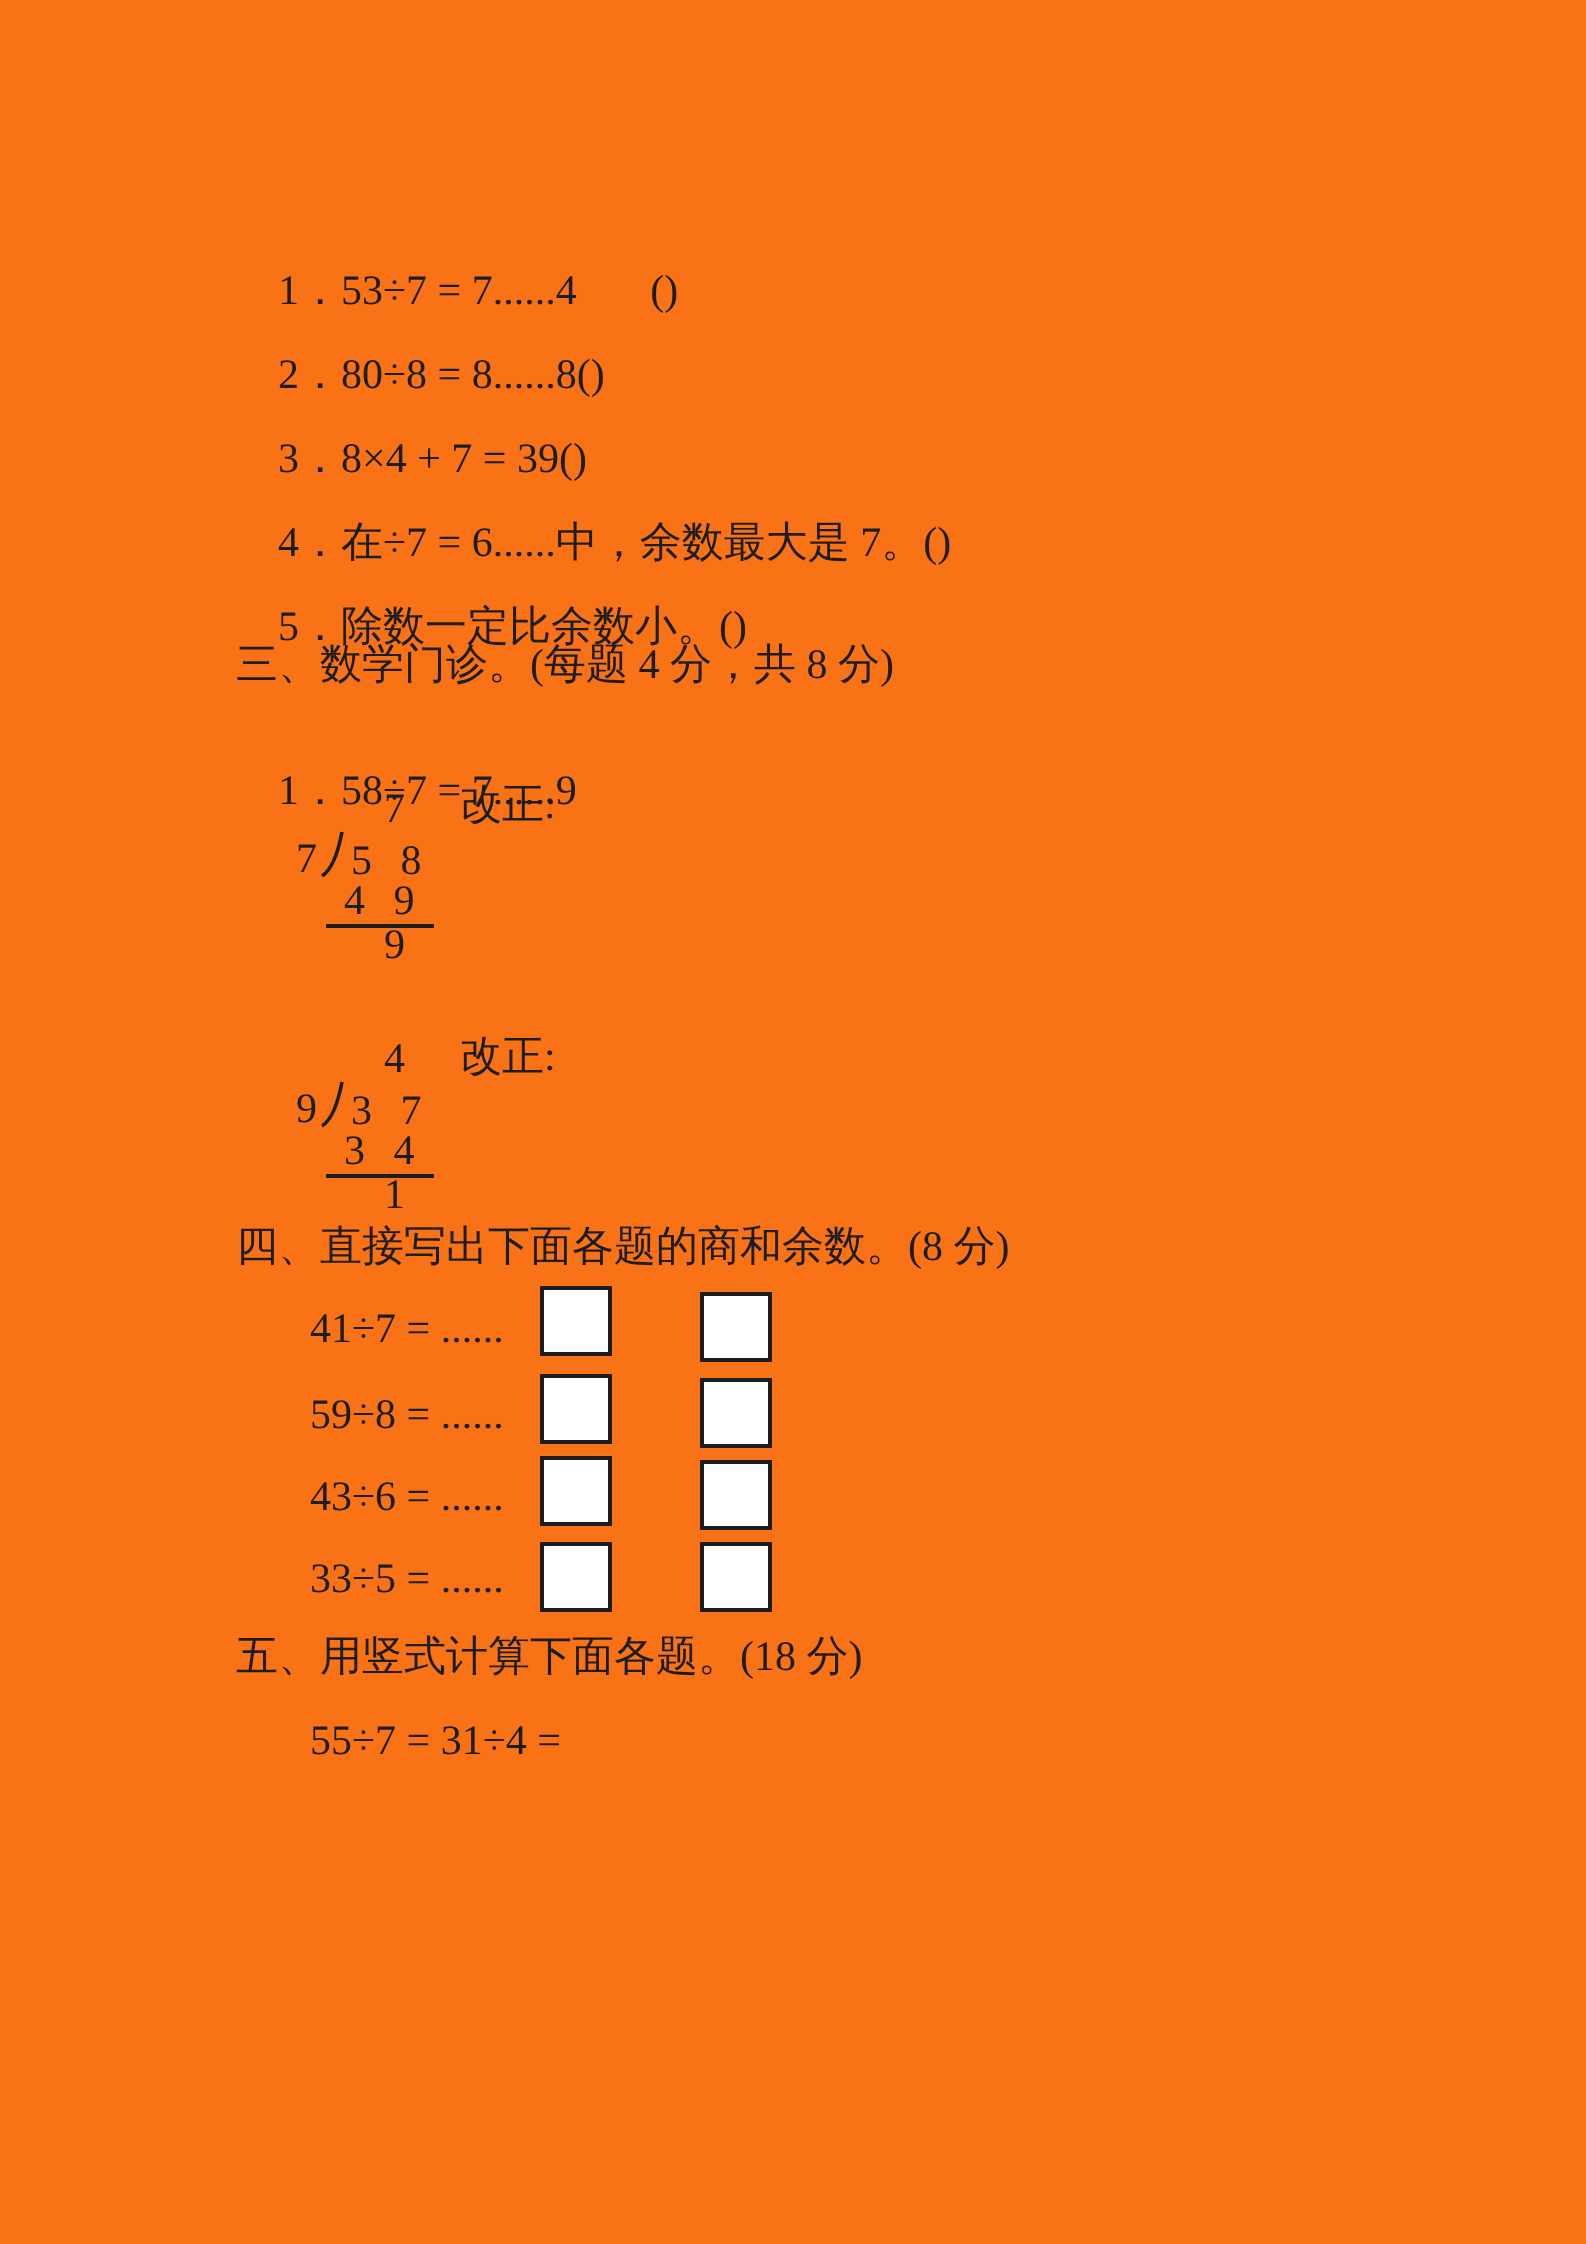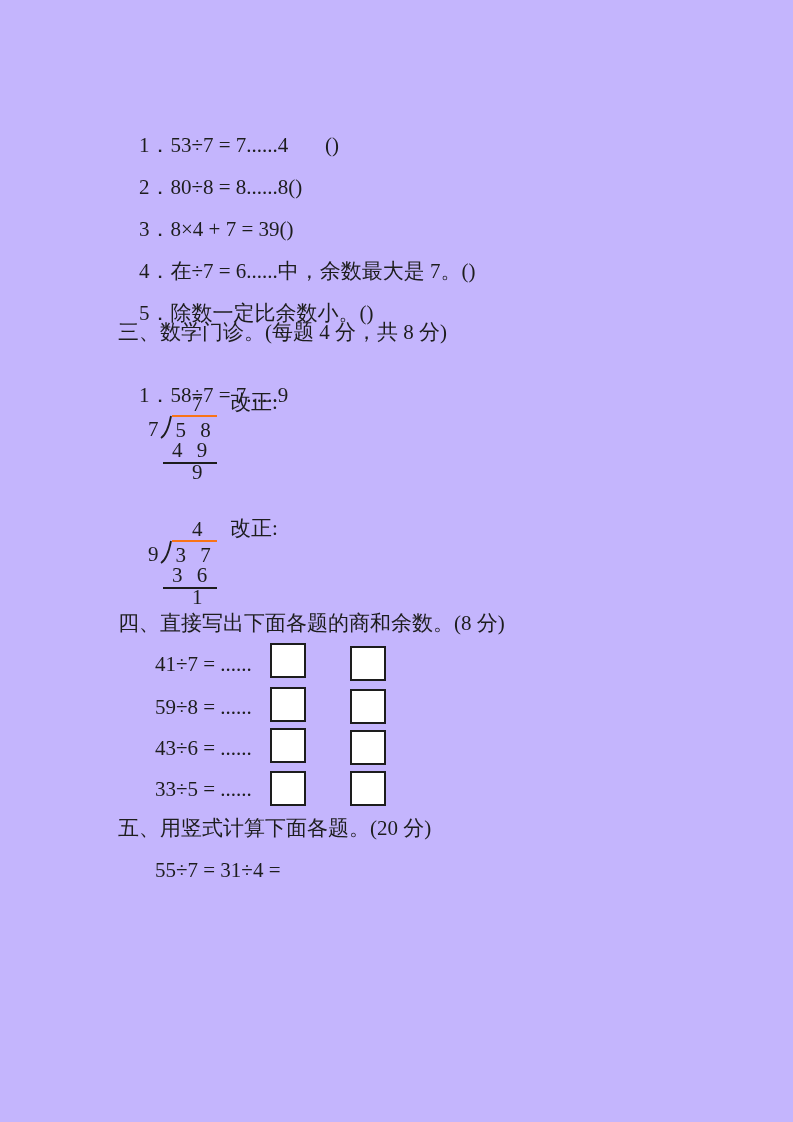--- a/index.html
+++ b/index.html
@@ -1,20 +1,20 @@
 <!DOCTYPE html>
 <html><head>
 <meta charset="utf-8">
 <style>
   html, body { margin: 0; padding: 0; background: #ffffff; }
   .page {
     position: relative;
     width: 793px;
     height: 1122px;
-    background: #c4b5fd;
+    background: #f97316;
     color: #1d1d1d;
     font-family: "Liberation Serif", "DejaVu Serif", serif;
     font-size: 21px;
     line-height: 21px;
     overflow: hidden;
   }
   .line { position: absolute; white-space: pre; }
   .qnum { display: inline-block; min-width: 27px; }
   .qtext { white-space: pre; }
   .heading { position: absolute; left: 118px; white-space: pre; }
@@ -105,21 +105,21 @@
     <div class="ld-main">
       <span class="ld-divisor">9</span>
       <span class="ld-bracket">
         <svg width="12" height="24" viewBox="0 0 12 24">
             <path d="M1 23 Q 7.5 19 11 1" fill="none" stroke="#1d1d1d" stroke-width="1.8"></path>
           </svg>
       </span>
       <span class="ld-dividend">3 7</span>
     </div>
     <div class="ld-subwrap">
-      <span class="ld-sub">3 6</span>
+      <span class="ld-sub">3 4</span>
     </div>
     <div class="ld-rem">1</div>
   </div>
   <div class="correction" style="left:230px; top:518px;">改正:</div>
 
   <div class="heading" style="top:613px;">四、直接写出下面各题的商和余数。(8 分)</div>
 
   <div class="expr" style="top:654px;">41÷7 = ......</div>
   <div class="abox" style="left:270px; top:643px;"></div>
   <div class="abox" style="left:350px; top:646px;"></div>
@@ -129,16 +129,16 @@
   <div class="abox" style="left:350px; top:689px;"></div>
 
   <div class="expr" style="top:738px;">43÷6 = ......</div>
   <div class="abox" style="left:270px; top:728px;"></div>
   <div class="abox" style="left:350px; top:730px;"></div>
 
   <div class="expr" style="top:779px;">33÷5 = ......</div>
   <div class="abox" style="left:270px; top:771px;"></div>
   <div class="abox" style="left:350px; top:771px;"></div>
 
-  <div class="heading" style="top:818px;">五、用竖式计算下面各题。(20 分)</div>
+  <div class="heading" style="top:818px;">五、用竖式计算下面各题。(18 分)</div>
   <div class="expr" style="top:860px;">55÷7 = 31÷4 =</div>
 
 </div>
 
 </body></html>

